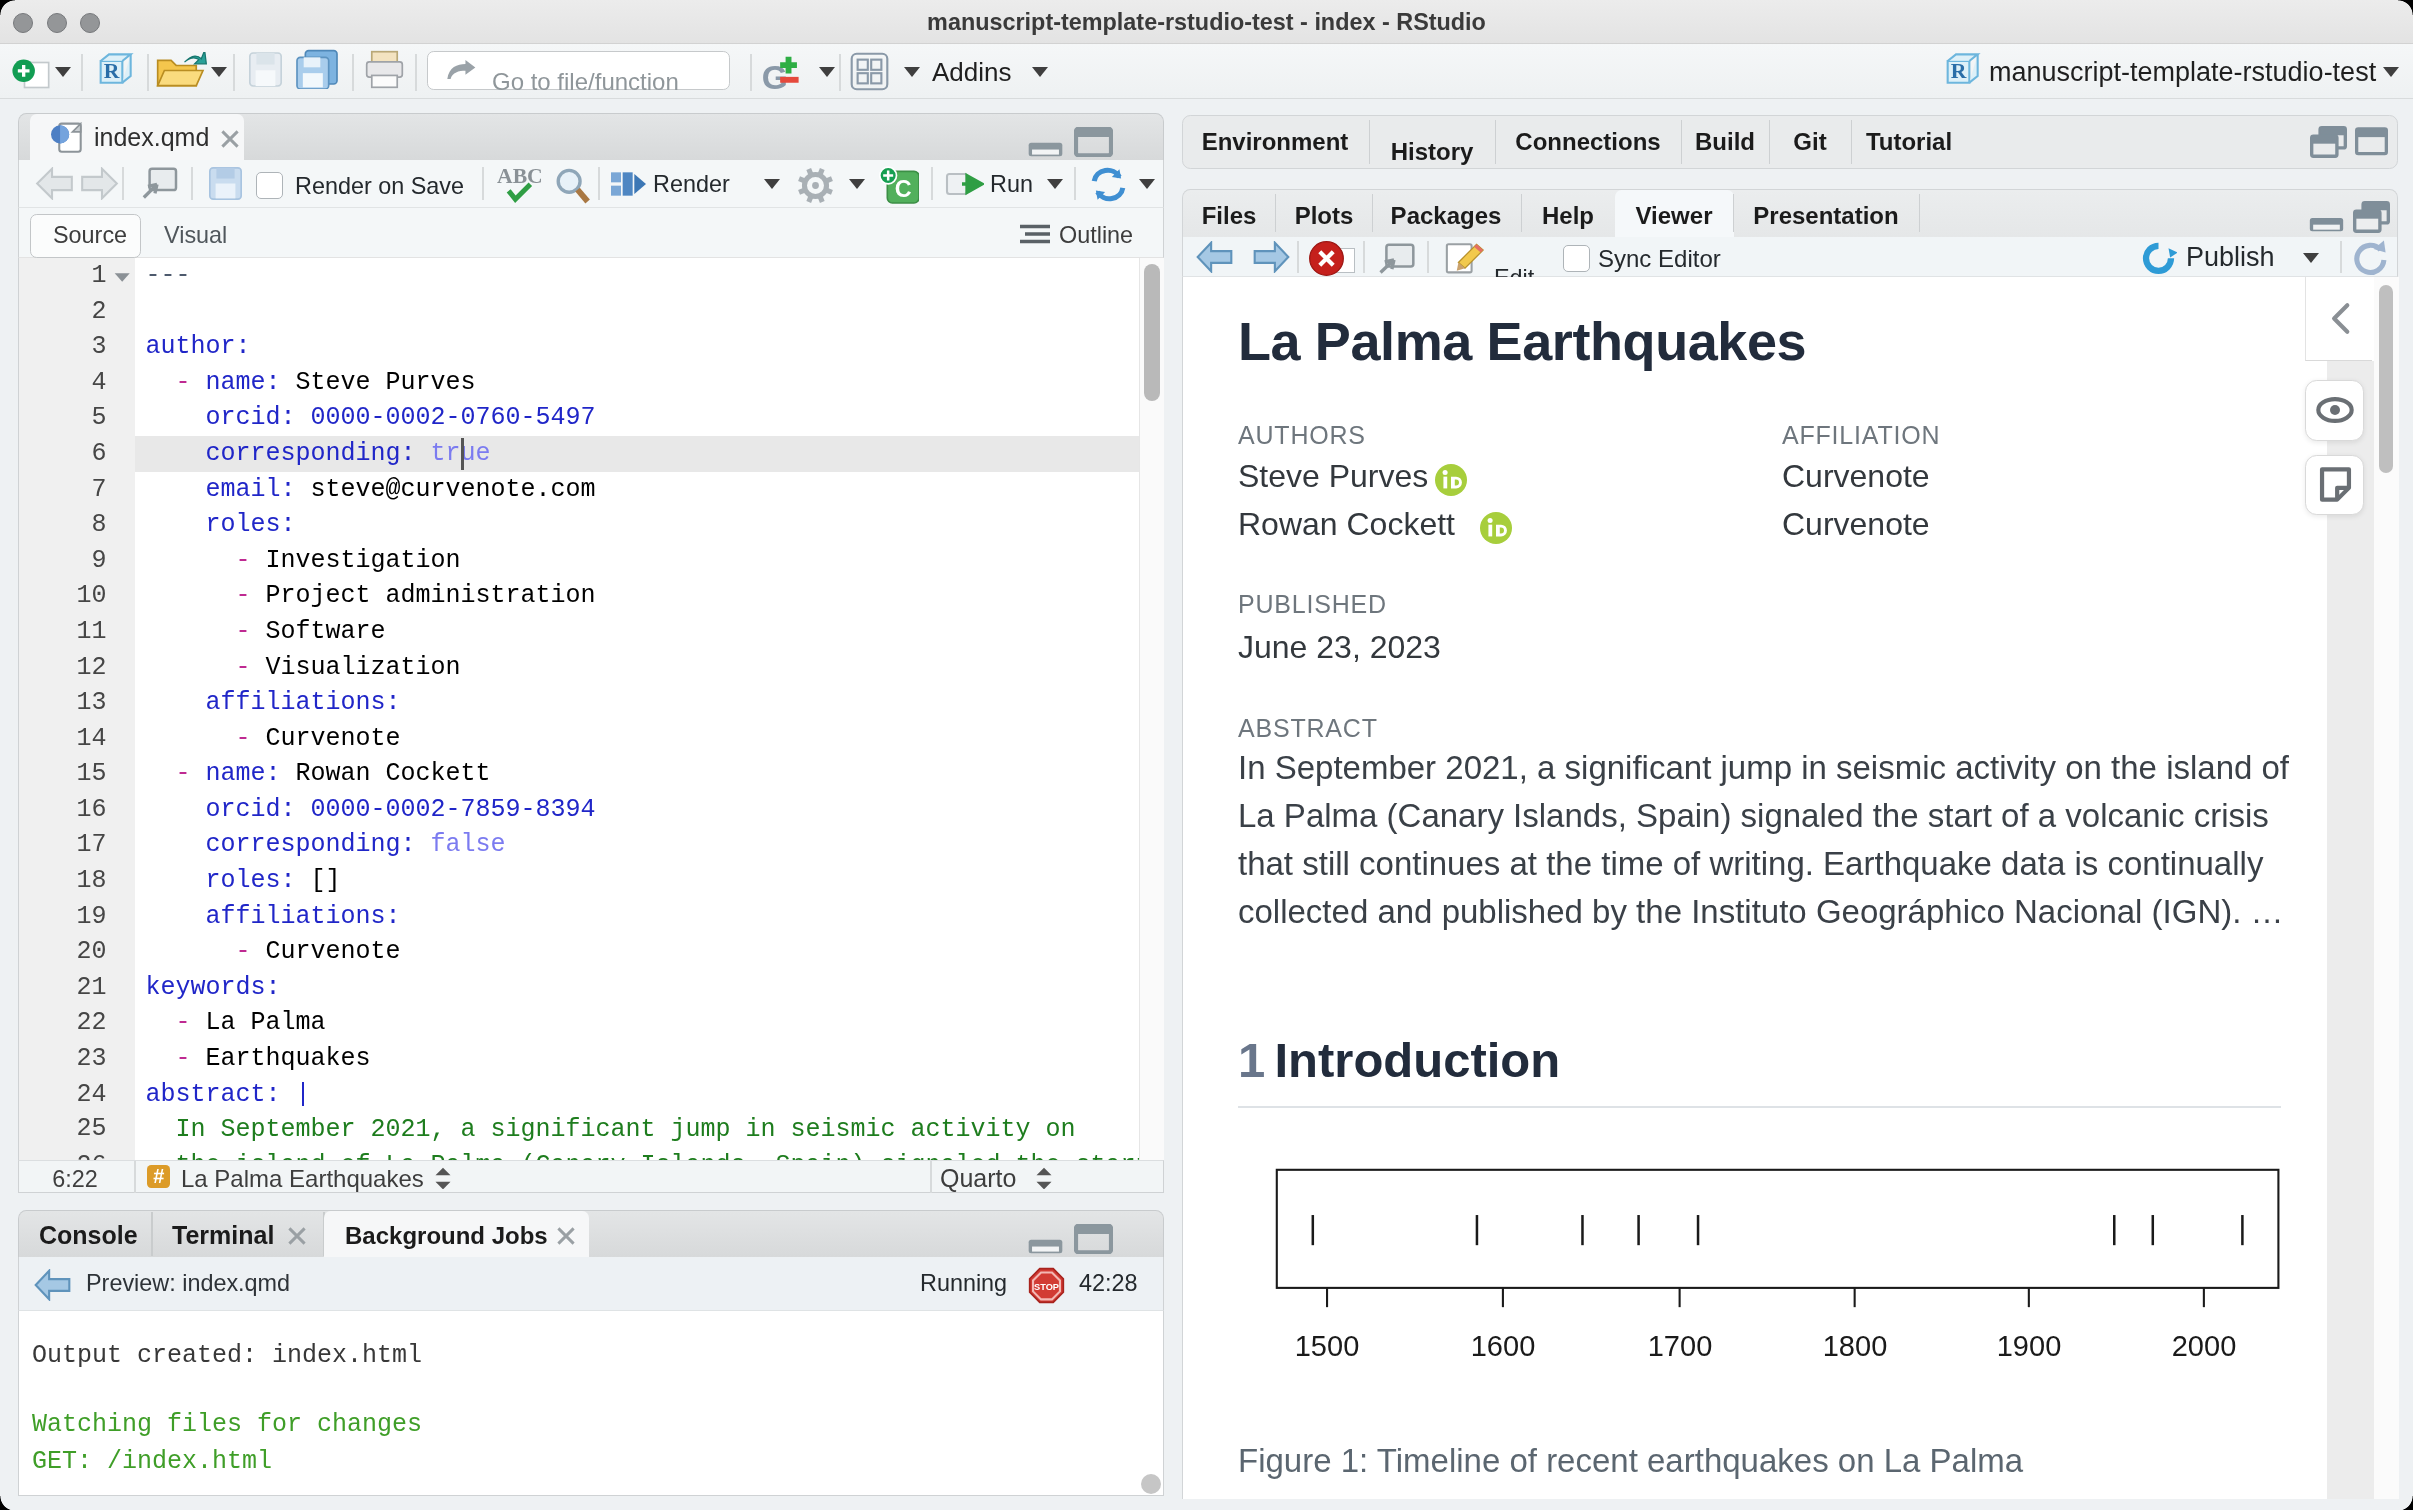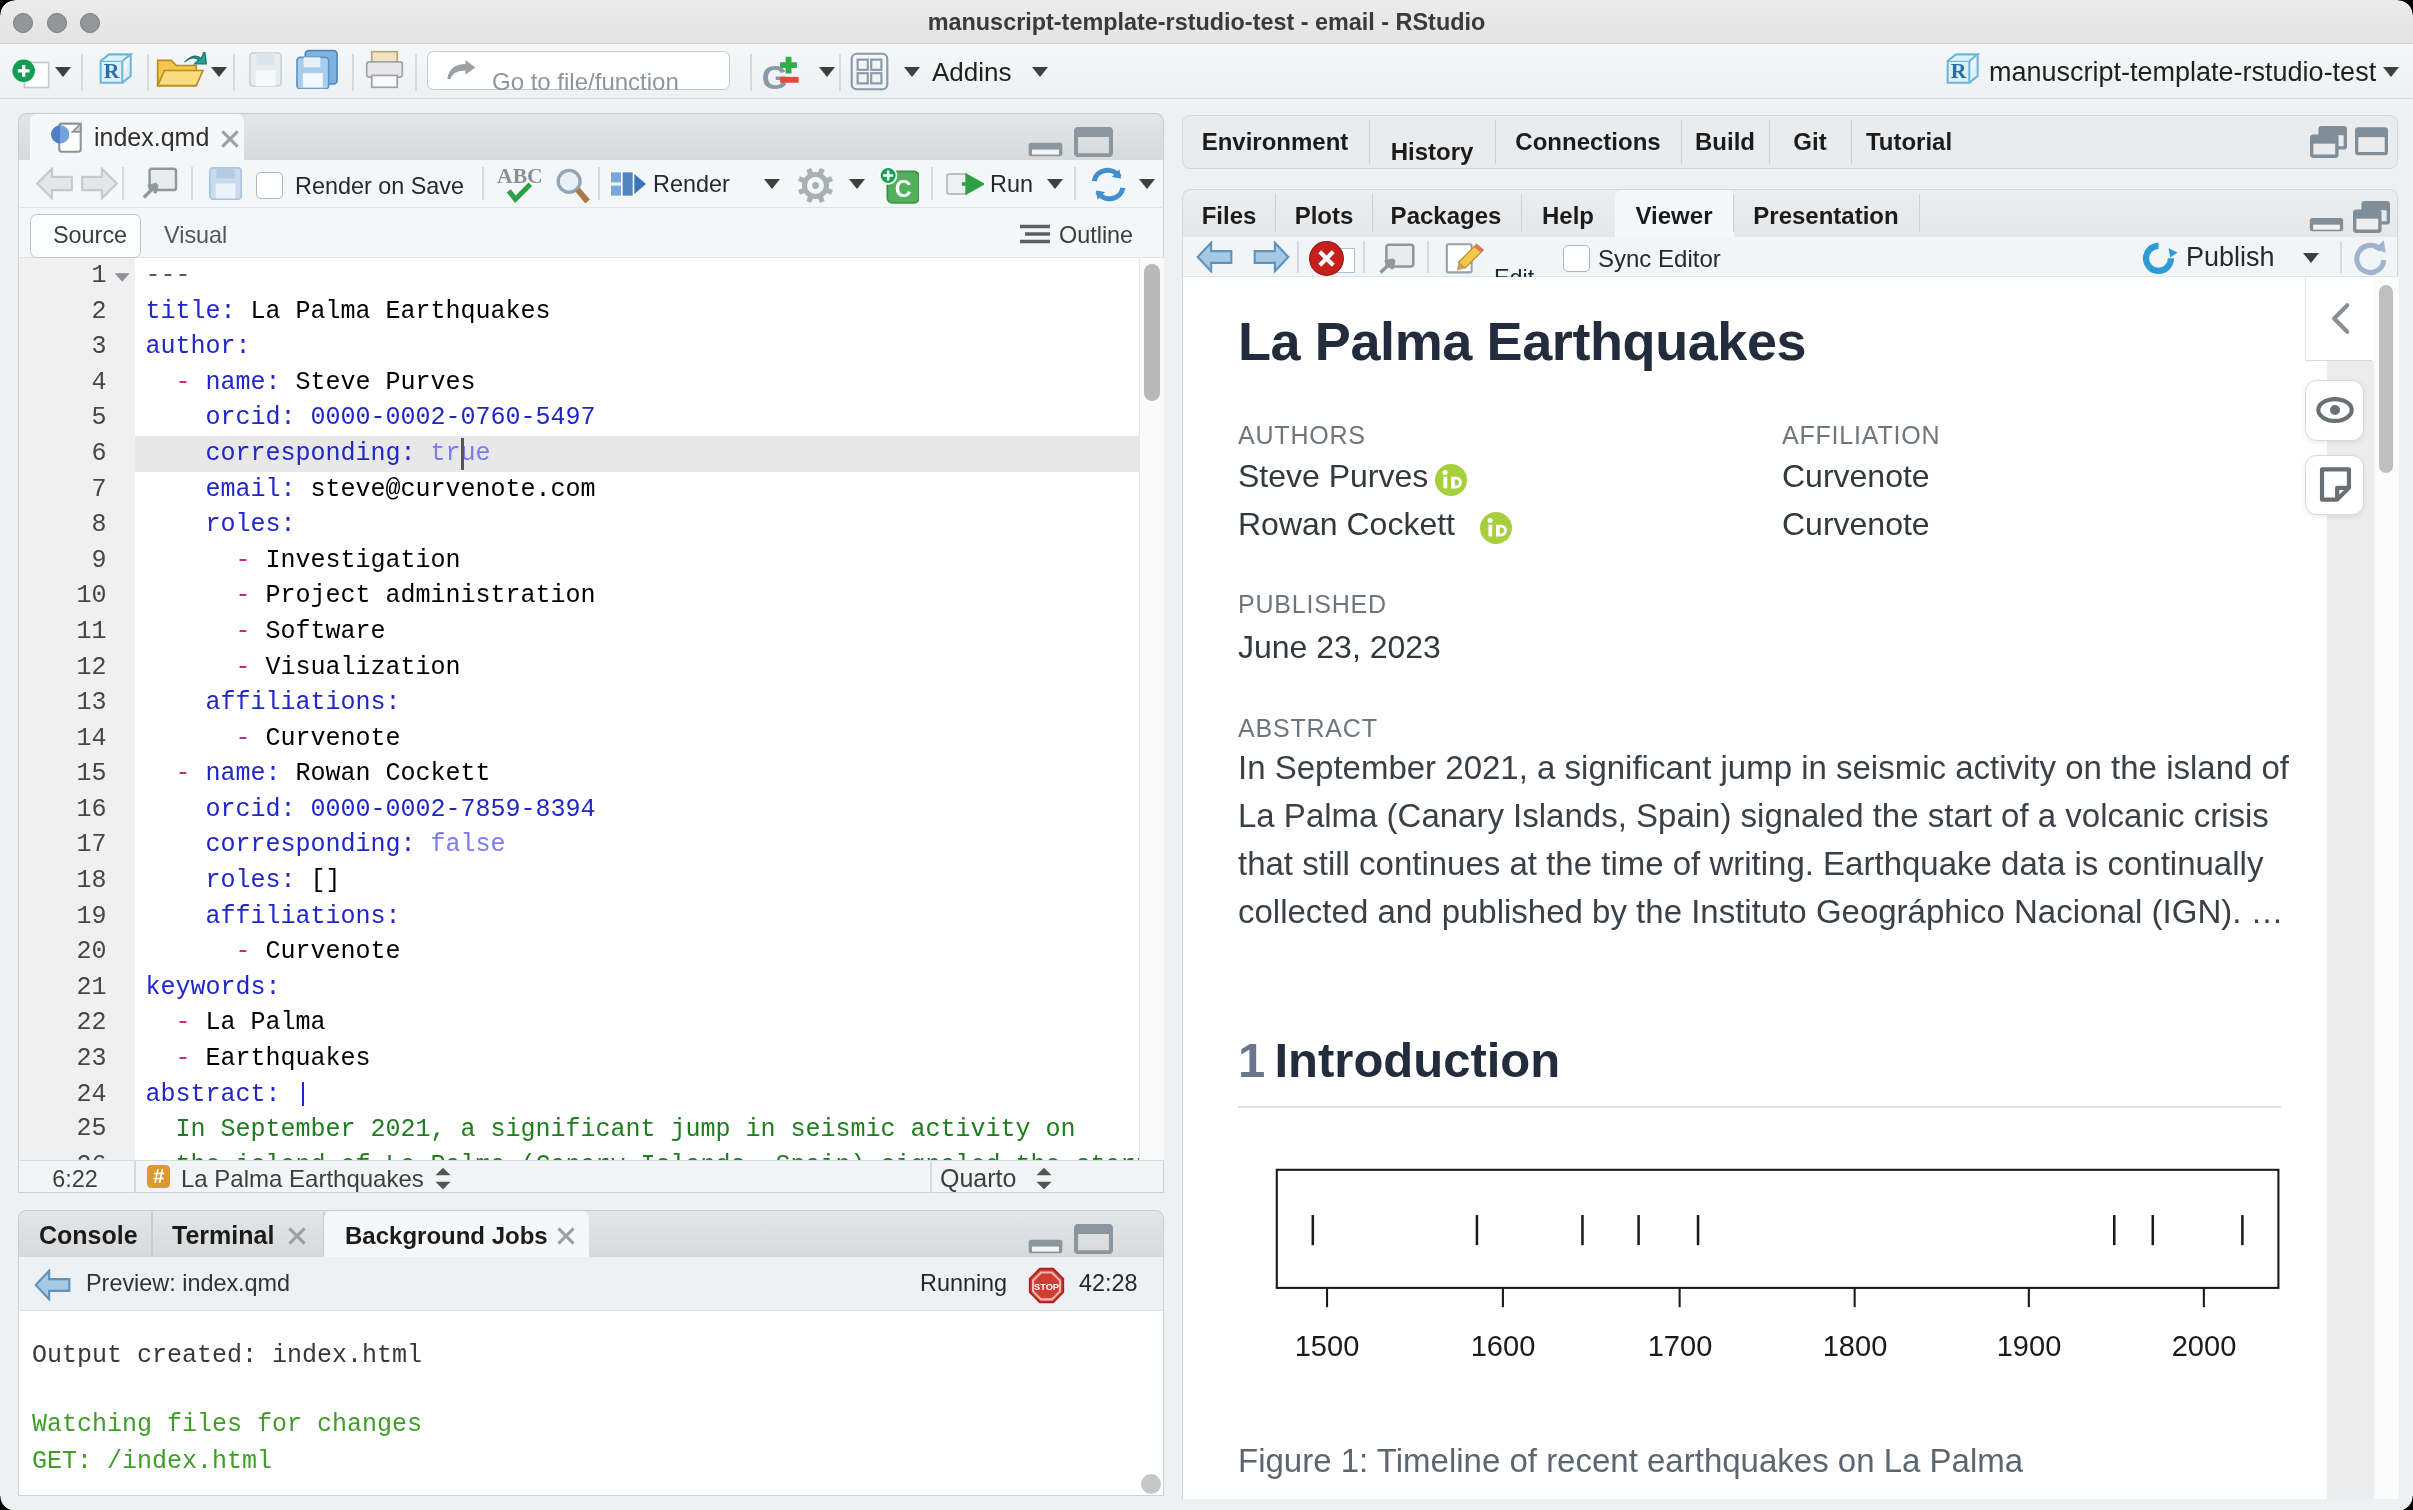--- a/index.html
+++ b/index.html
@@ -38,21 +38,21 @@
   .icon { position:absolute; }
   .rtsep { position:absolute; width:0.8px; background:#cdd0d2; }
 </style>
 </head>
 <body>
 
 <div id="titlebar">
 <div class="tl" style="left:13.4px;"></div>
 <div class="tl" style="left:47px;"></div>
 <div class="tl" style="left:80px;"></div>
-<div id="wintitle">manuscript-template-rstudio-test - email - RStudio</div>
+<div id="wintitle">manuscript-template-rstudio-test - index - RStudio</div>
 </div>
 <div id="maintb"></div>
 <svg class="icon" style="left:11.7px;top:49px;" width="40" height="42" viewBox="0 0 48 50">
     <rect x="15" y="16" width="29" height="30" fill="#ffffff" stroke="#c3c9cc" stroke-width="2"></rect>
     <circle cx="14" cy="26" r="13.5" fill="#129d53"></circle>
     <path d="M14 19 v14 M7 26 h14" stroke="#fff" stroke-width="4"></path>
   </svg>
 <div class="caret" style="left:55px;top:67px;border-top-color:#3f3f3f;"></div>
 <div class="vsep" style="left:81px;top:54px;height:37px;background:#d7dadb;"></div>
 <svg class="icon" style="left:89px;top:49px;" width="45" height="44" viewBox="0 0 54 52">
@@ -214,21 +214,20 @@
 <svg class="icon" style="left:1020px;top:224px;" width="30" height="23.4" viewBox="0 0 36 28">
     <path d="M0 3 h36 M6 12 h30 M0 21 h36" stroke="#5a6166" stroke-width="4"></path>
   </svg>
 <div class="uitxt" style="left:1059px;top:222px;color:#3d3d3d;">Outline</div>
 <div id="ed-code">
 <div id="gutter"></div>
 <div class="abs" style="left:116px;top:178px;width:1023px;height:36px;background:#e8e8e8;"></div>
 <div class="lnum" style="top:0px;">1</div>
 <div class="codeline" style="top:0px;"><span class="cI">---</span></div>
 <div class="lnum" style="top:36px;">2</div>
-<div class="codeline" style="top:36px;"><span class="cK">title:</span> La Palma Earthquakes</div>
 <div class="lnum" style="top:71px;">3</div>
 <div class="codeline" style="top:71px;"><span class="cK">author:</span></div>
 <div class="lnum" style="top:107px;">4</div>
 <div class="codeline" style="top:107px;">  <span class="cD">-</span> <span class="cK">name:</span> Steve Purves</div>
 <div class="lnum" style="top:142px;">5</div>
 <div class="codeline" style="top:142px;">    <span class="cK">orcid:</span> <span class="cN">0000-0002-0760-5497</span></div>
 <div class="lnum" style="top:178px;">6</div>
 <div class="codeline" style="top:178px;">    <span class="cK">corresponding:</span> <span class="cB">true</span></div>
 <div class="lnum" style="top:214px;">7</div>
 <div class="codeline" style="top:214px;">    <span class="cK">email:</span> steve@curvenote.com</div>

